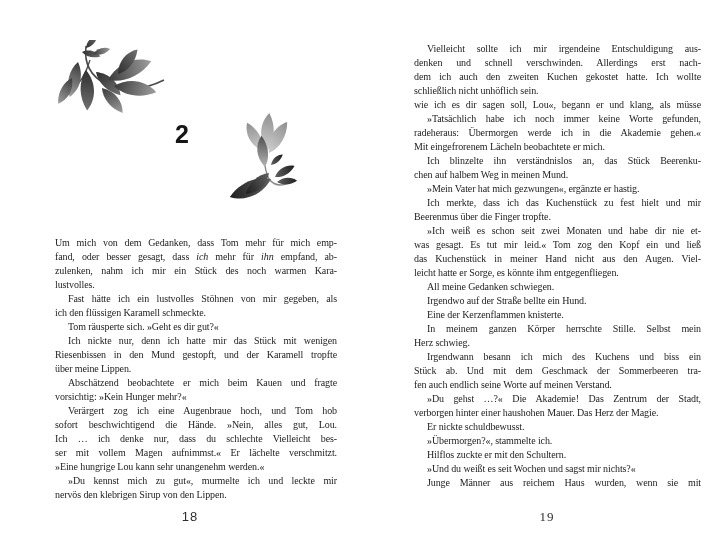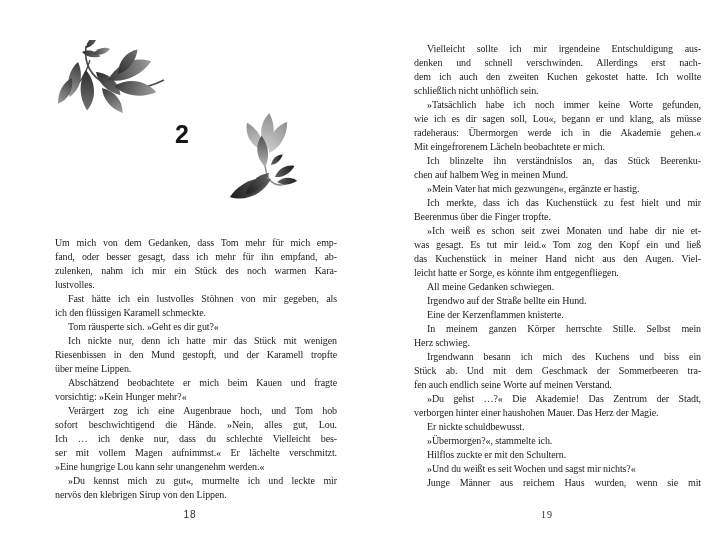--- a/index.html
+++ b/index.html
@@ -16,37 +16,37 @@
     position: absolute;
     font-size: 10px;
     line-height: 14px;
     letter-spacing: -0.1px;
   }
   #left-col  { left: 55px;  top: 236px; width: 282px; }
   #right-col { left: 414px; top: 42px;  width: 287px; }
   .text-col .line { white-space: nowrap; text-align: left; }
   .text-col .line.just { text-align: justify; text-align-last: justify; }
   .text-col .line.indent { padding-left: 13px; }
-  .it { }
+  .it { font-style: italic; }
   .chapter-num {
     position: absolute;
     left: 158px; top: 121px; width: 48px;
     text-align: center;
     font-family: "Liberation Sans", sans-serif;
     font-weight: bold;
     font-size: 25px;
     line-height: 27px;
     color: #161616;
   }
   .folio {
     position: absolute;
     top: 509px; width: 60px;
     text-align: center;
     font-family: "Liberation Sans", sans-serif;
-    font-size: 10px;
+    font-size: 13px;
     letter-spacing: 1px;
     color: #2e2e2e;
   }
   #folio-left  { left: 160px; }
   #folio-right { left: 517px; font-family: Liberation Serif, serif; }
   .orn { position: absolute; }
   #orn-left  { left: 56px;  top: 40px; }
   #orn-right { left: 227px; top: 109px; }
 </style>
 </head>
@@ -128,22 +128,22 @@
       <div class="line"><span>»Eine hungrige Lou kann sehr unangenehm werden.«</span></div>
       <div class="line indent just"><span>»Du kennst mich zu gut«, murmelte ich und leckte mir</span></div>
       <div class="line"><span>nervös den klebrigen Sirup von den Lippen.</span></div>
     </div>
 
   <div id="right-col" class="text-col">
       <div class="line indent just"><span>Vielleicht sollte ich mir irgendeine Entschuldigung aus-</span></div>
       <div class="line just"><span>denken und schnell verschwinden. Allerdings erst nach-</span></div>
       <div class="line just"><span>dem ich auch den zweiten Kuchen gekostet hatte. Ich wollte</span></div>
       <div class="line"><span>schließlich nicht unhöflich sein.</span></div>
+      <div class="line just"><span>wie ich es dir sagen soll, Lou«, begann er und klang, als müsse</span></div>
       <div class="line indent just"><span>»Tatsächlich habe ich noch immer keine Worte gefunden,</span></div>
-      <div class="line just"><span>wie ich es dir sagen soll, Lou«, begann er und klang, als müsse</span></div>
       <div class="line just"><span>radeheraus: Übermorgen werde ich in die Akademie gehen.«</span></div>
       <div class="line"><span>Mit eingefrorenem Lächeln beobachtete er mich.</span></div>
       <div class="line indent just"><span>Ich blinzelte ihn verständnislos an, das Stück Beerenku-</span></div>
       <div class="line"><span>chen auf halbem Weg in meinen Mund.</span></div>
       <div class="line indent"><span>»Mein Vater hat mich gezwungen«, ergänzte er hastig.</span></div>
       <div class="line indent just"><span>Ich merkte, dass ich das Kuchenstück zu fest hielt und mir</span></div>
       <div class="line"><span>Beerenmus über die Finger tropfte.</span></div>
       <div class="line indent just"><span>»Ich weiß es schon seit zwei Monaten und habe dir nie et-</span></div>
       <div class="line just"><span>was gesagt. Es tut mir leid.« Tom zog den Kopf ein und ließ</span></div>
       <div class="line just"><span>das Kuchenstück in meiner Hand nicht aus den Augen. Viel-</span></div>

